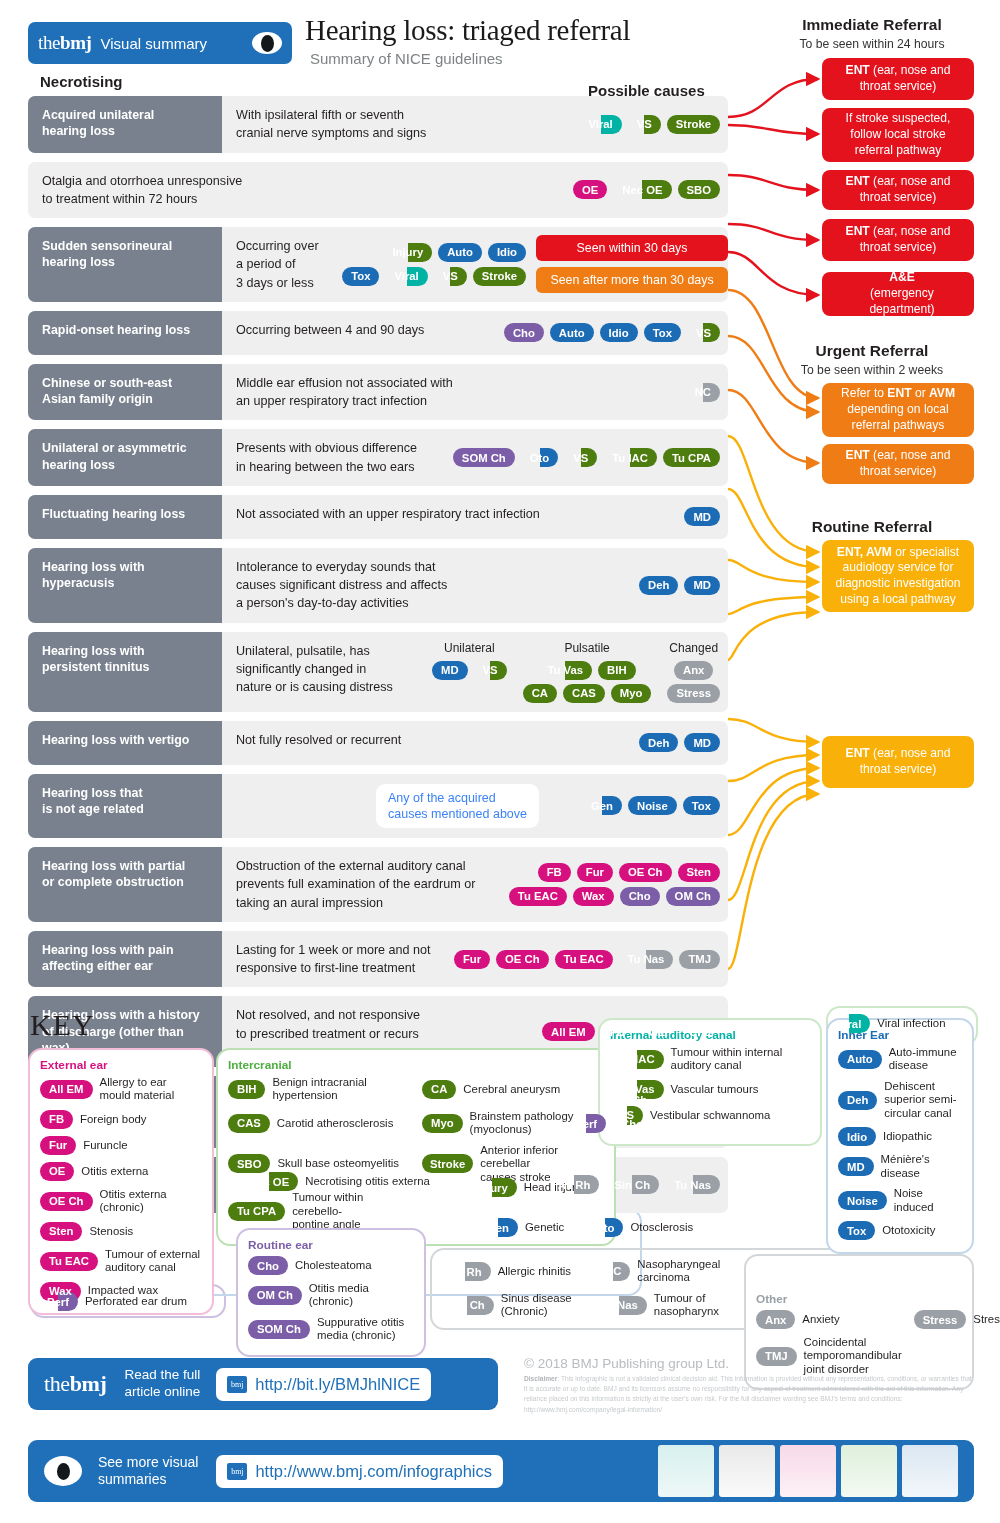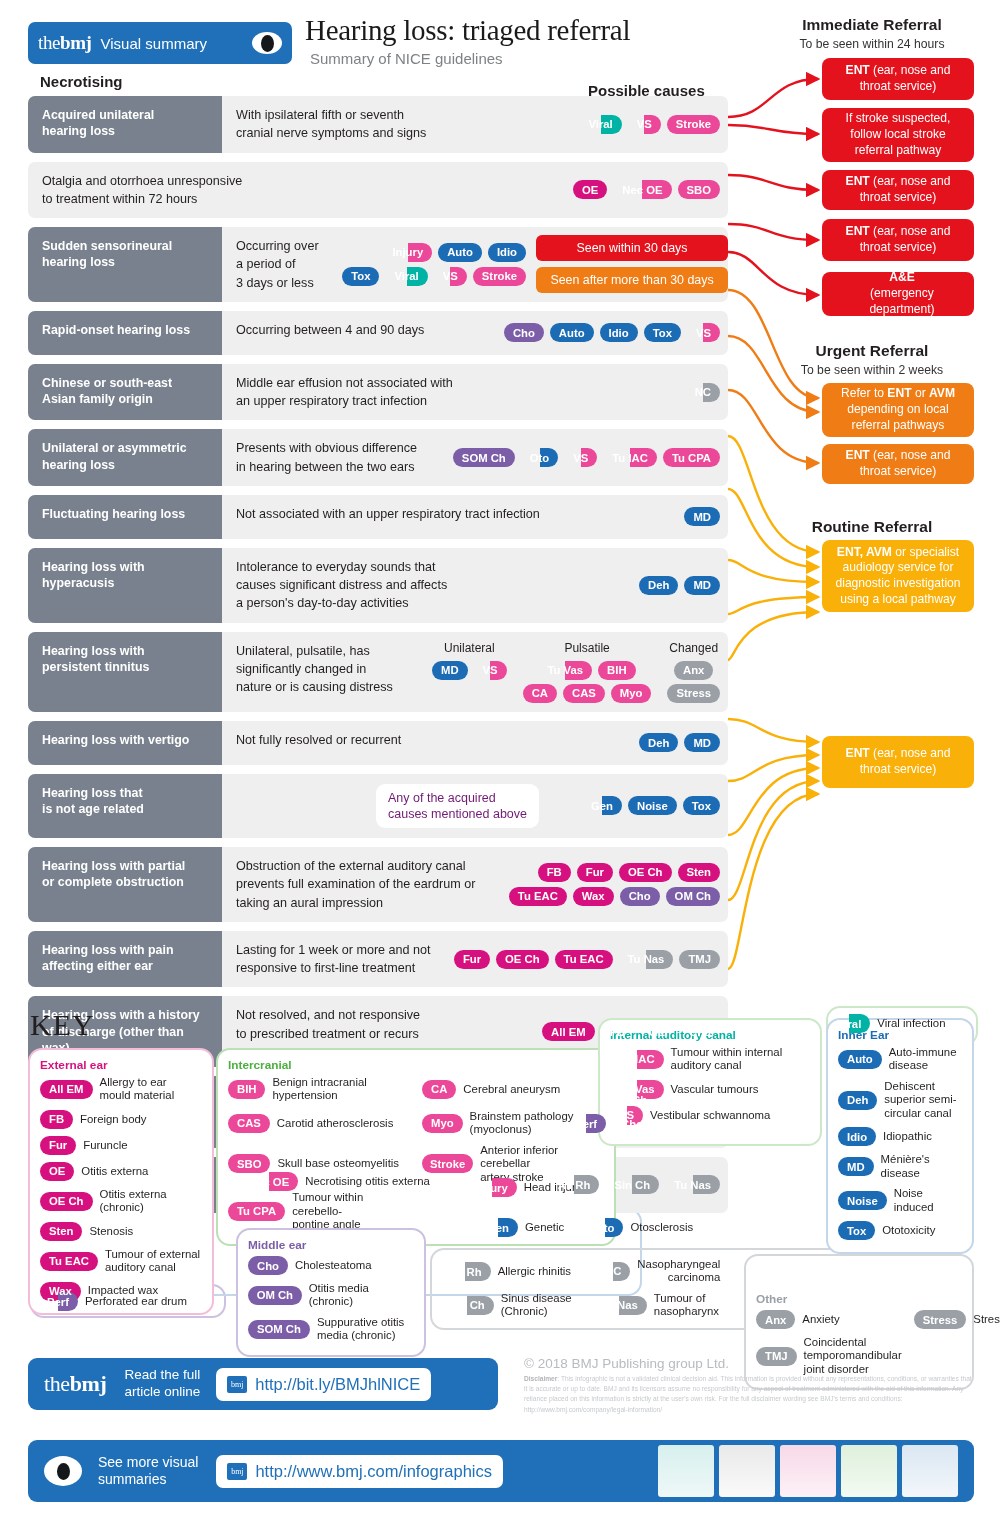--- a/index.html
+++ b/index.html
@@ -39,28 +39,28 @@
   .tag-line { display:flex; gap:6px; justify-content:flex-end; align-items:center; }
 
   
   .tag { display:inline-flex; align-items:center; justify-content:center;
      height:19px; padding:0 9px; border-radius:10px; color:#fff; font-size:11.3px;
      font-weight:bold; white-space:nowrap; position:relative; overflow:hidden; }
   .tag span.t { position:relative; z-index:2; }
   .tag .half { position:absolute; left:0; top:0; bottom:0; width:50%; z-index:1; }
 
   
-  .c-blue{background:#1b6cb5}.c-teal{background:#00b3a4}.c-green{background:#ec4899}
+  .c-blue{background:#1b6cb5}.c-teal{background:#00b3a4}.c-green{background:#4d7c0f}
   .c-pink{background:#d6117f}.c-purple{background:#7b5ea7}.c-grey{background:#9aa0a6}
   .c-red{background:#e4121d}.c-orange{background:#ef7c14}.c-amber{background:#f9b008}
 
   .pill-wide { height:22px; border-radius:11px; padding:0 12px; font-size:12.4px;
      color:#fff; display:inline-flex; align-items:center; justify-content:center; }
   .white-chip { background:#fff; border-radius:9px; padding:4px 11px; font-size:12.5px;
-     color:#701a75; display:inline-flex; align-items:center; }
+     color:#3b82f6; display:inline-flex; align-items:center; }
   .mini-head { font-size:12px; color:#231f20; text-align:center; margin-bottom:2px; }
   .tincol { display:flex; flex-direction:column; align-items:center; gap:4px; }
 
   
   .panel-title { position:absolute; font-size:15.5px; font-weight:bold; text-align:center;
      width:220px; }
   .panel-sub { position:absolute; font-size:12.2px; text-align:center; width:220px; color:#333; }
   .ref-box { position:absolute; width:152px; border-radius:8px; color:#fff;
      font-size:12.1px; line-height:1.3; text-align:center; display:flex; align-items:center;
      justify-content:center; padding:7px 8px; }
@@ -718,21 +718,21 @@
           <span class="tag c-green">
             <span class="t">SBO</span>
           </span>
           <span class="key-text" style="white-space: pre-line;">Skull base osteomyelitis</span>
         </div>
         <div class="key-item">
           <span class="tag c-green">
             <span class="t">Stroke</span>
           </span>
           <span class="key-text" style="white-space: pre-line;">Anterior inferior cerebellar
-artery stroke</span>
+causes stroke</span>
         </div>
         <div class="key-item">
           <span class="tag c-green">
             <span class="t">Tu CPA</span>
           </span>
           <span class="key-text" style="white-space: pre-line;">Tumour within
 cerebello-
 pontine angle</span>
         </div>
       </div>
@@ -804,21 +804,21 @@
         </div>
         <div class="key-item">
           <span class="tag c-blue">
             <span class="t">Tox</span>
           </span>
           <span class="key-text" style="white-space: pre-line;">Ototoxicity</span>
         </div>
       </div>
     </div>
     <div class="keybox" style="left: 236px; top: 1228px; width: 190px; min-height: 100px; border-color: rgb(205, 192, 224); padding: 8px 10px;">
-      <div class="key-head" style="color: rgb(123, 94, 167);">Middle ear</div>
+      <div class="key-head" style="color: rgb(123, 94, 167);">Routine ear</div>
       <div style="display: flex; flex-direction: column; gap: 3px;">
         <div class="key-item">
           <span class="tag c-purple">
             <span class="t">Cho</span>
           </span>
           <span class="key-text" style="white-space: pre-line;">Cholesteatoma</span>
         </div>
         <div class="key-item">
           <span class="tag c-purple">
             <span class="t">OM Ch</span>
@@ -914,21 +914,21 @@
         <span class="t">Sin Ch</span>
       </span>
       <span class="key-text" style="white-space: pre-line;">Sinus disease
 (Chronic)</span>
     </div>
     <div style="position: absolute; left: 596px; top: 1258px; display: flex; align-items: center; gap: 7px;">
       <span class="tag c-purple" style="background: var(--x);">
         <span class="half c-grey" style="left: 50%; width: 50%; right: auto;"></span>
         <span class="t">NC</span>
       </span>
-      <span class="key-text" style="white-space: pre-line; text-align: right;">Nasopharyngeal
+      <span class="key-text" style="white-space: pre-line;">Nasopharyngeal
 carcinoma</span>
     </div>
     <div style="position: absolute; left: 592px; top: 1292px; display: flex; align-items: center; gap: 7px;">
       <span class="tag c-purple" style="background: var(--x);">
         <span class="half c-grey" style="left: 50%; width: 50%; right: auto;"></span>
         <span class="t">Tu Nas</span>
       </span>
       <span class="key-text" style="white-space: pre-line;">Tumour of
 nasopharynx</span>
     </div>

